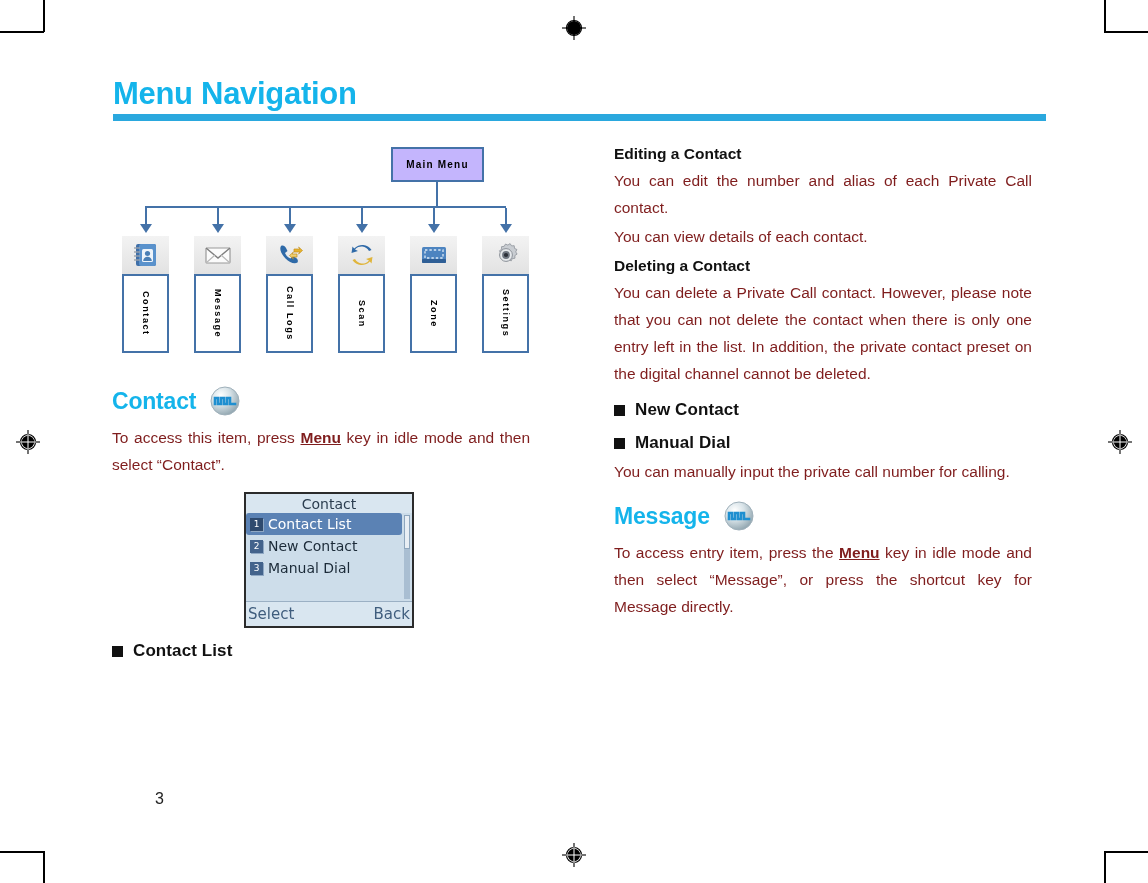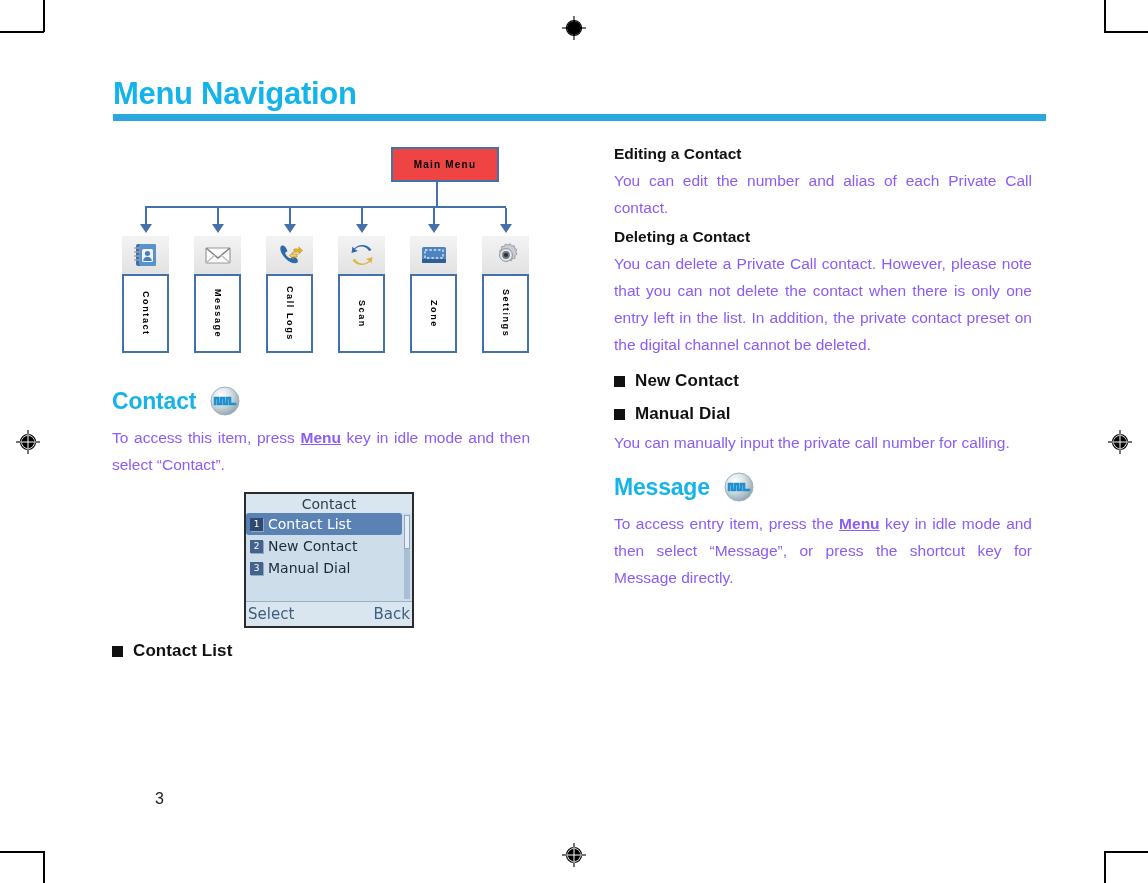--- a/index.html
+++ b/index.html
@@ -85,24 +85,24 @@
   
   #menu-tree {
     position: relative;
     width: 434px;
     height: 230px;
   }
   #root-node {
     position: absolute;
     left: 279px;
     top: 7px;
-    width: 108px;
+    width: 93px;
     height: 35px;
     border: 2px solid #4472a8;
-    background: #ef4444;
+    background: #c4b5fd;
     display: flex;
     align-items: center;
     justify-content: center;
     font-size: 10px;
     font-weight: bold;
     letter-spacing: 1.2px;
     color: #000;
     box-sizing: border-box;
   }
   .tree-line { position: absolute; background: #4472a8; }
@@ -166,21 +166,21 @@
     color: #14b4eb;
     letter-spacing: -0.2px;
   }
   .sphere-icon { width: 30px; height: 30px; display: block; }
 
   
   .body-text {
     font-size: 15.5px;
     line-height: 27px;
     text-align: justify;
-    color: #8b5cf6;
+    color: #7f1d1d;
     margin: 0 16px 2px 0;
   }
   .body-text.nojust { text-align: left; }
   .body-text b { font-weight: bold; text-decoration: underline; }
 
   .sub-heading {
     font-size: 15.5px;
     line-height: 27px;
     font-weight: bold;
     color: #111;
@@ -515,20 +515,21 @@
     <span class="bullet-square"></span>
     <span class="bh-text">Contact List</span>
   </div>
 </div>
 
 <div class="column" id="right-column">
 
   <p class="sub-heading">Editing a Contact</p>
   <p class="body-text">You can edit the number and alias of each Private Call contact.</p>
 
+  <p class="body-text nojust">You can view details of each contact.</p>
 
   <p class="sub-heading">Deleting a Contact</p>
   <p class="body-text">You can delete a Private Call contact. However, please note that you can not delete the contact when there is only one entry left in the list. In addition, the private contact preset on the digital channel cannot be deleted.</p>
 
   <div class="bullet-heading">
     <span class="bullet-square"></span>
     <span class="bh-text">New Contact</span>
   </div>
 
   <div class="bullet-heading">

